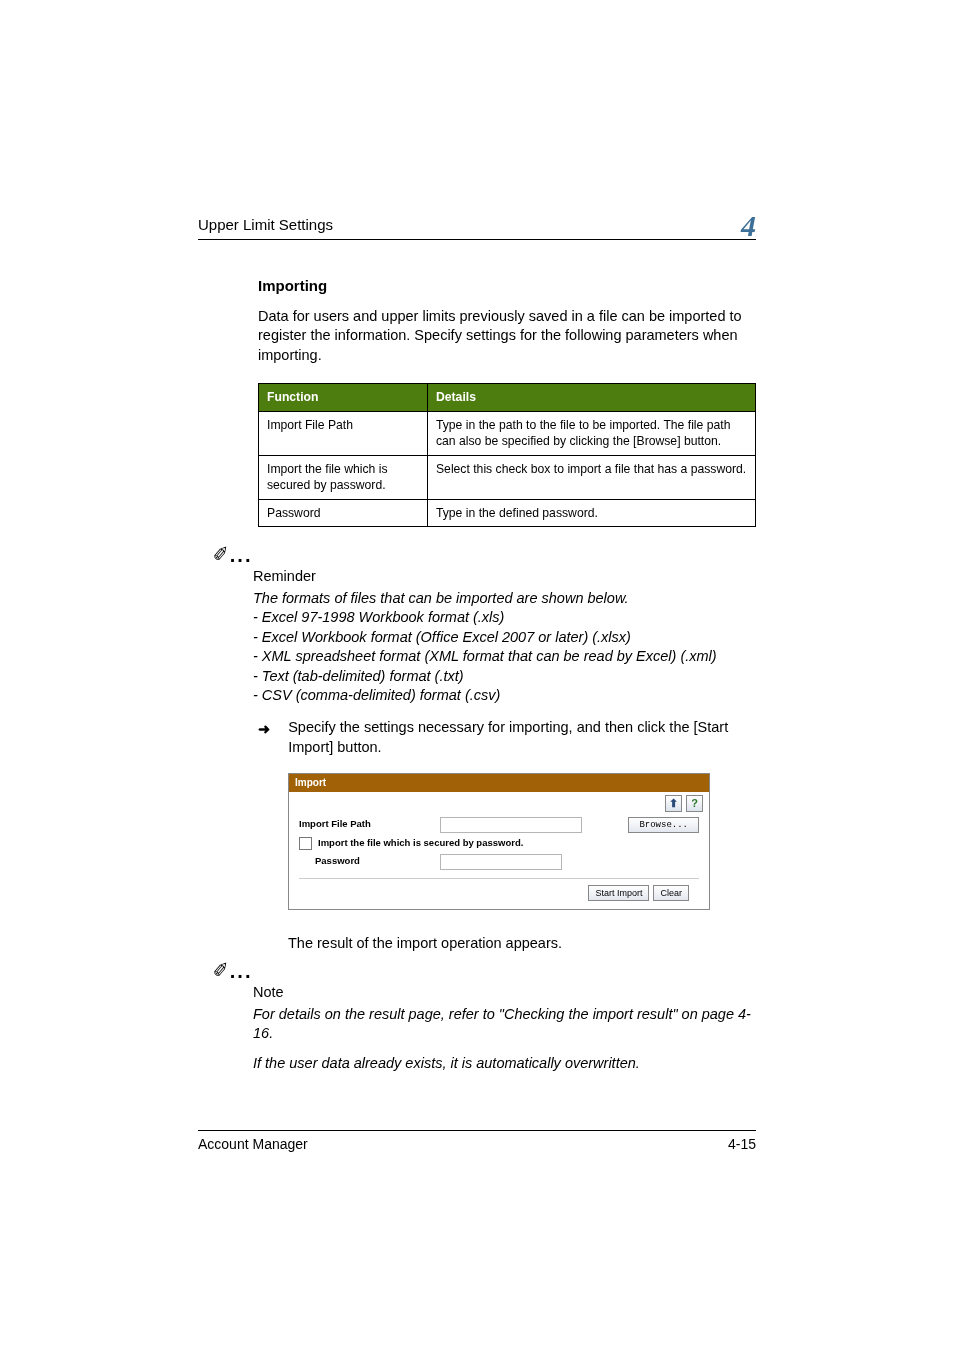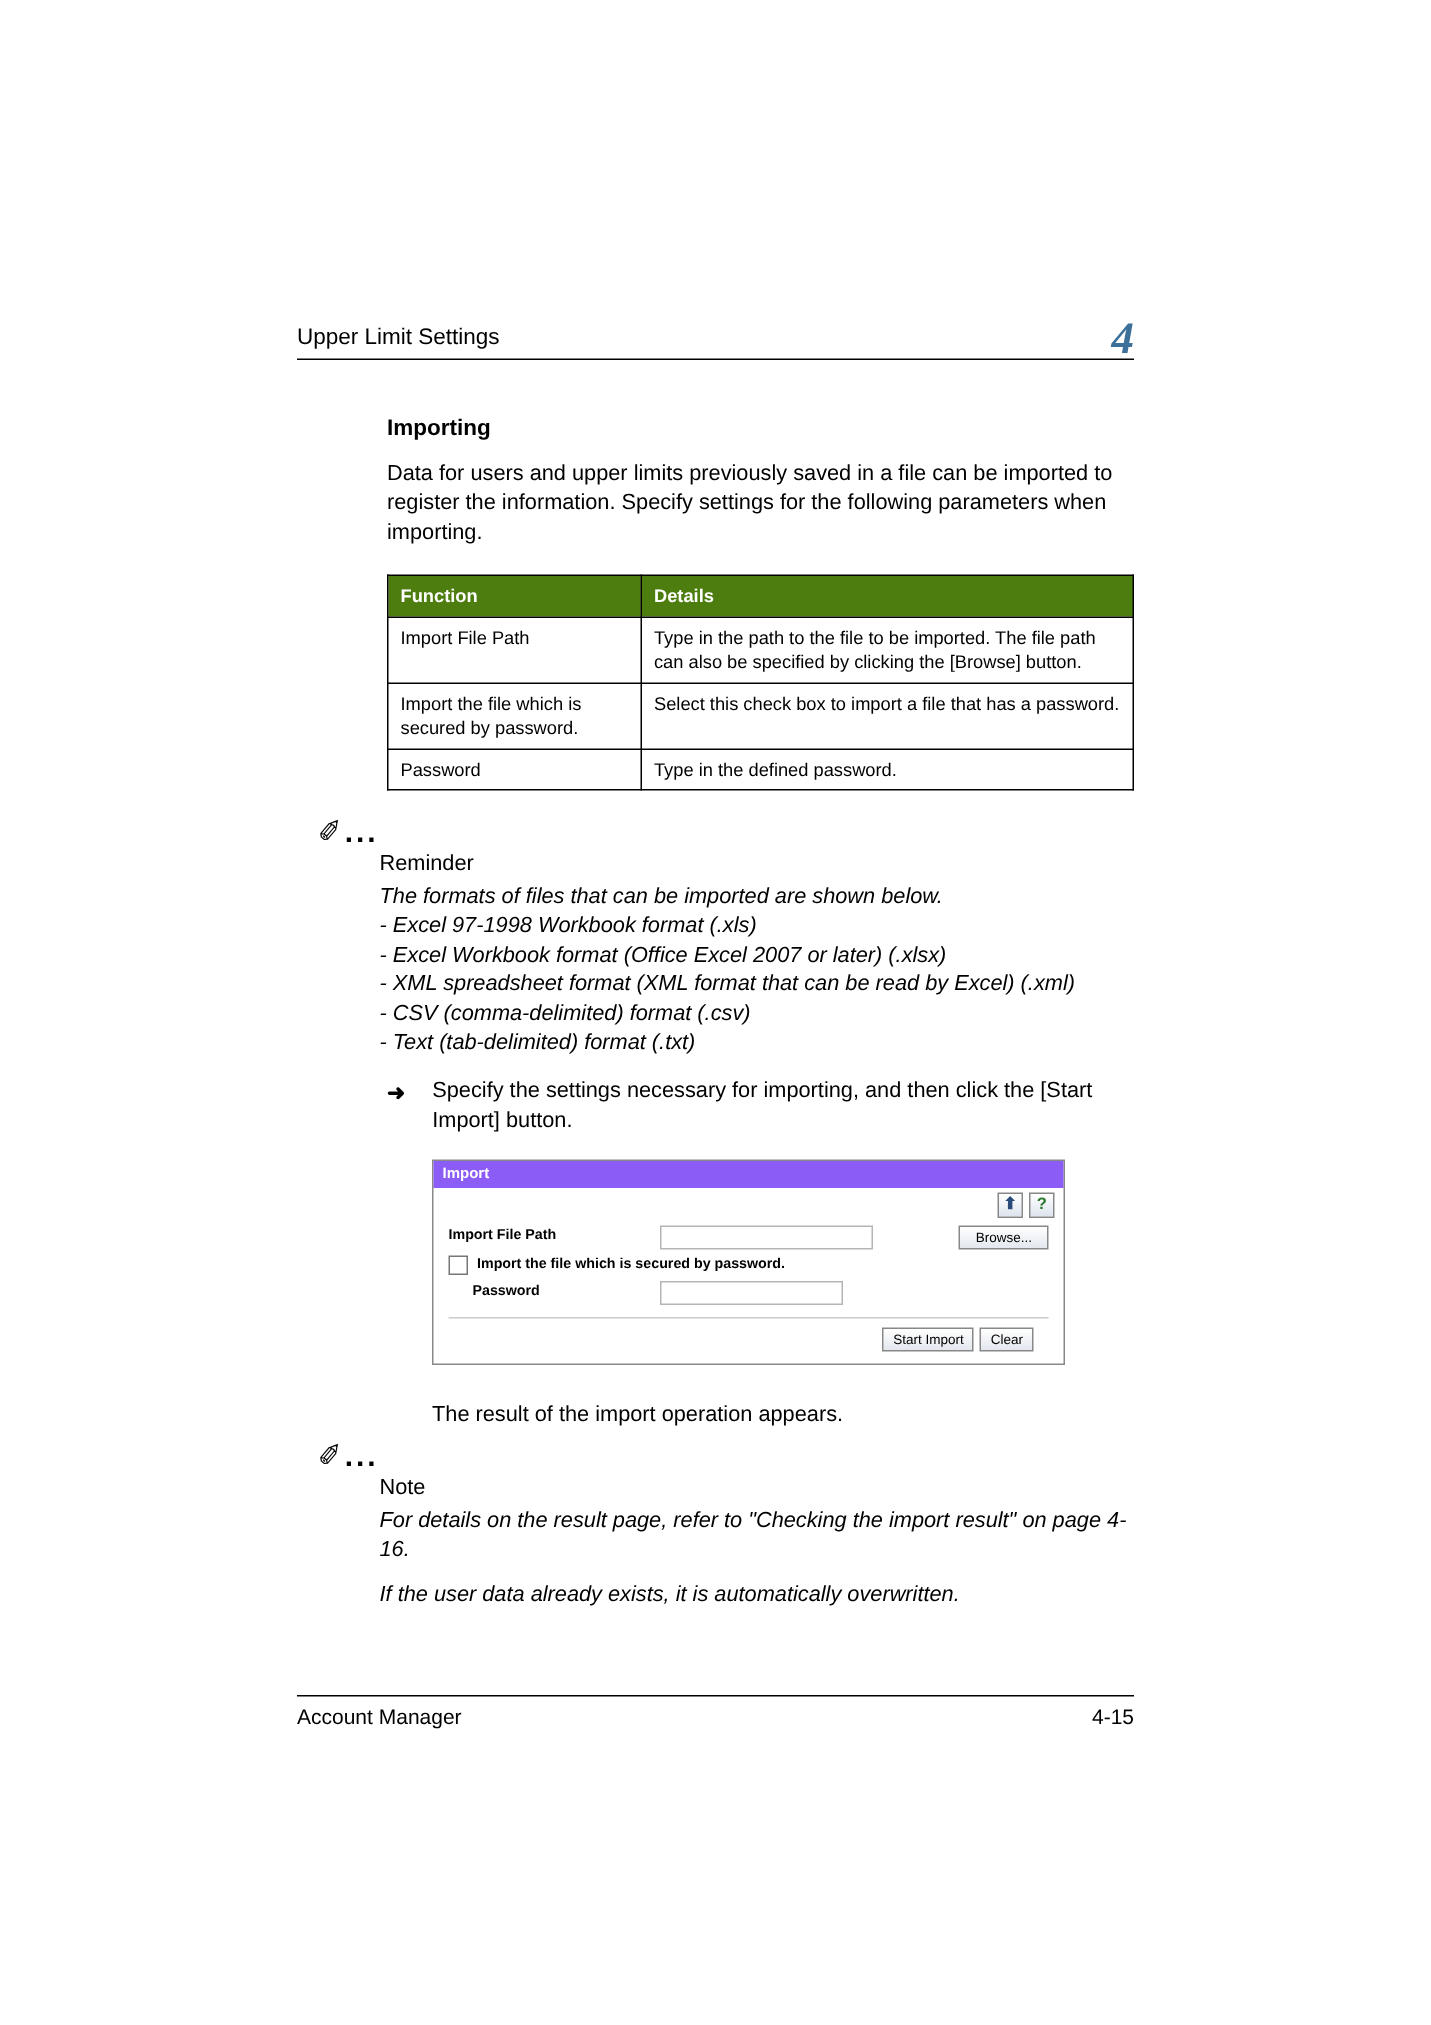--- a/index.html
+++ b/index.html
@@ -101,21 +101,21 @@
   }
   .step .text { flex: 1; }
   .screenshot {
     border: 1px solid #888;
     width: 420px;
     margin: 0 0 24px 30px;
     font-size: 10px;
     background: #fff;
   }
   .shot-title {
-    background: #8b5cf6;
+    background: #a16207;
     color: #fff;
     padding: 2px 6px;
     font-weight: bold;
     font-size: 10px;
   }
   .shot-toolbar {
     display: flex;
     justify-content: flex-end;
     gap: 4px;
     padding: 3px 6px 1px 6px;
@@ -155,20 +155,21 @@
   }
   .shot-input.narrow { max-width: 120px; }
   .shot-browse {
     border: 1px solid #888;
     background: linear-gradient(#fff,#e3e7ee);
     font-size: 9px;
     padding: 0 10px;
     height: 14px;
     line-height: 14px;
     margin-left: auto;
+    font-family: Liberation Mono, monospace;
   }
   .shot-chk {
     width: 11px; height: 11px; border: 1px solid #777; background:#fff; flex:0 0 auto;
   }
   .shot-chk-label { font-weight: bold; font-size: 9.5px; }
   .shot-footer {
     display: flex;
     justify-content: flex-end;
     gap: 4px;
     padding: 6px 10px 0 10px;
@@ -242,22 +243,22 @@
     </table>
 
     <div class="note-block" style="margin-top:40px;">
       <div class="note-icon"><span class="pen">✎</span><span class="dots">...</span></div>
       <div class="note-label">Reminder</div>
       <div class="note-body">
         <span class="line">The formats of files that can be imported are shown below.</span>
         <span class="line">- Excel 97-1998 Workbook format (.xls)</span>
         <span class="line">- Excel Workbook format (Office Excel 2007 or later) (.xlsx)</span>
         <span class="line">- XML spreadsheet format (XML format that can be read by Excel) (.xml)</span>
+        <span class="line">- Text (tab-delimited) format (.txt)</span>
         <span class="line">- CSV (comma-delimited) format (.csv)</span>
-        <span class="line">- Text (tab-delimited) format (.txt)</span>
       </div>
     </div>
 
     <div class="step">
       <span class="arrow">➜</span>
       <span class="text">Specify the settings necessary for importing, and then click the [Start Import] button.</span>
     </div>
 
     <div class="screenshot">
       <div class="shot-title">Import</div>

